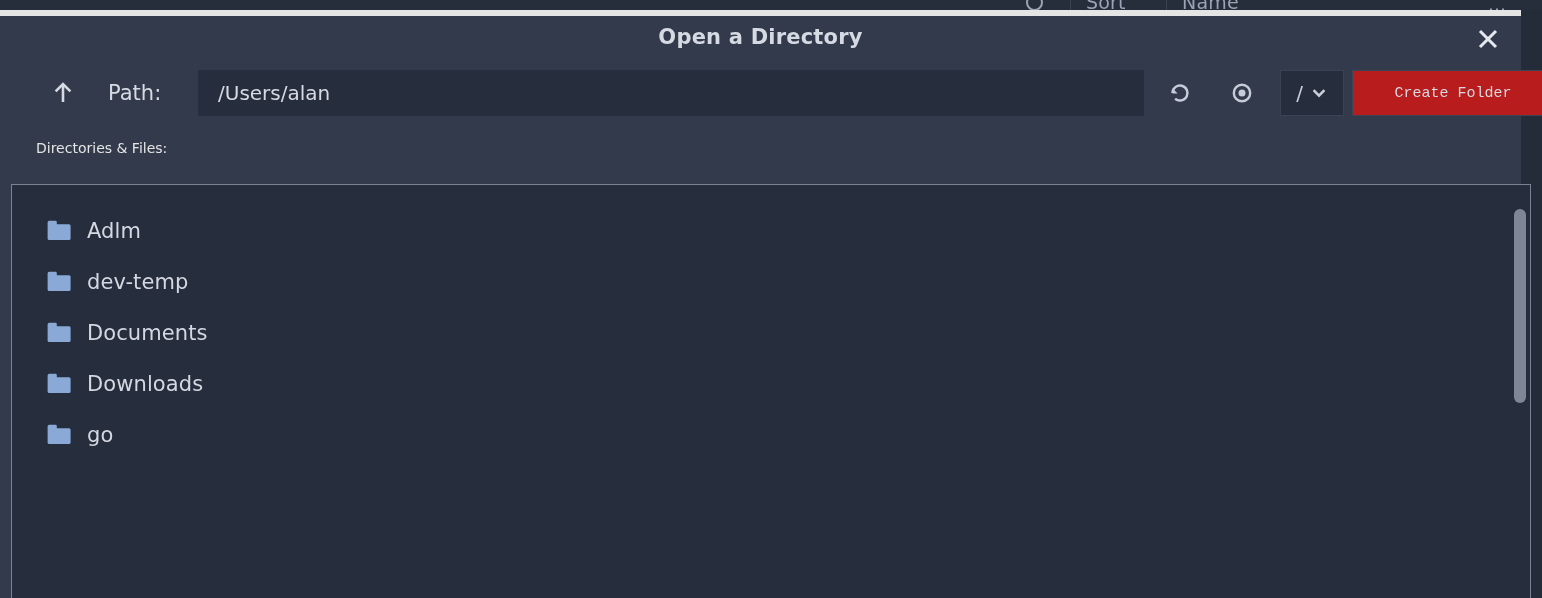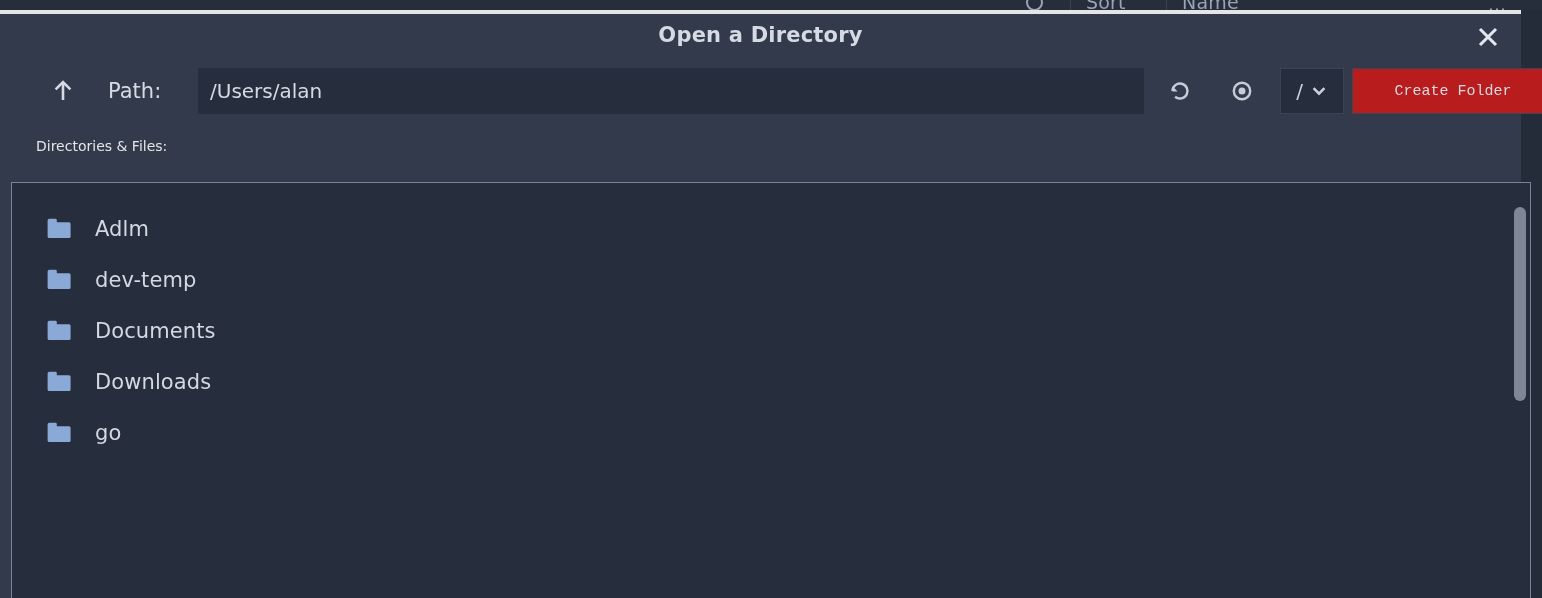--- a/index.html
+++ b/index.html
@@ -60,21 +60,21 @@
     background: #3b4354;
   }
 
   
   #dialog {
     position: absolute;
     left: 0; top: 10px;
     width: 1521px;
     height: 588px;
     background: #323a4b;
-    border-top: 4px solid #e5e5e5;
+    border-top: 6px solid #e5e5e5;
   }
 
   
   #titlebar {
     position: relative;
     height: 46px;
     background: #323a4b;
   }
   #title-text {
     position: absolute;
@@ -115,21 +115,21 @@
   }
   #path-input {
     position: absolute;
     left: 174px; top: 8px;
     width: 946px; height: 46px;
     background: #262d3c;
     border: 1px solid #39405012;
     color: #d6dae3;
     font-size: 20px;
     font-family: "DejaVu Sans", "Liberation Sans", sans-serif;
-    padding: 0 11px;
+    padding: 0 19px;
     outline: none;
   }
   #refresh-button, #hidden-button {
     position: absolute;
     top: 10px;
     width: 42px; height: 42px;
     display: flex; align-items: center; justify-content: center;
     cursor: pointer;
   }
   #refresh-button { left: 1135px; }
@@ -189,21 +189,20 @@
     position: absolute;
     left: 0; top: 0; right: 0;
     padding-top: 20px;
   }
   .file-row {
     display: flex;
     align-items: center;
     height: 51px;
     padding-left: 34px;
     cursor: pointer;
-    gap: 8px;
   }
   .file-row .folder-icon {
     flex: 0 0 auto;
     width: 26px; height: 21px;
     margin-right: 15px;
     display: block;
   }
   .file-row .file-name {
     font-size: 21px;
     color: #d3d8e1;

